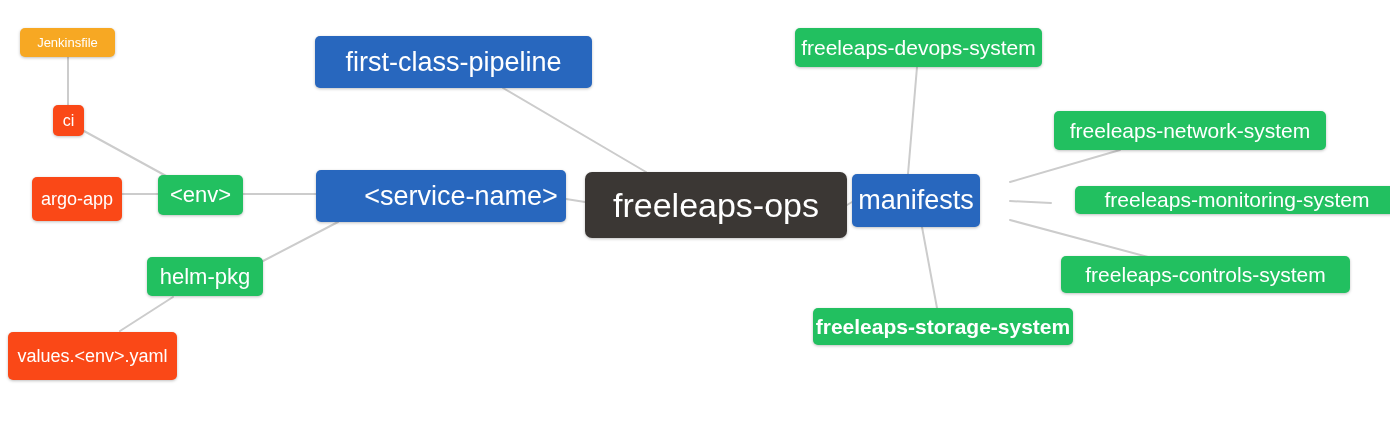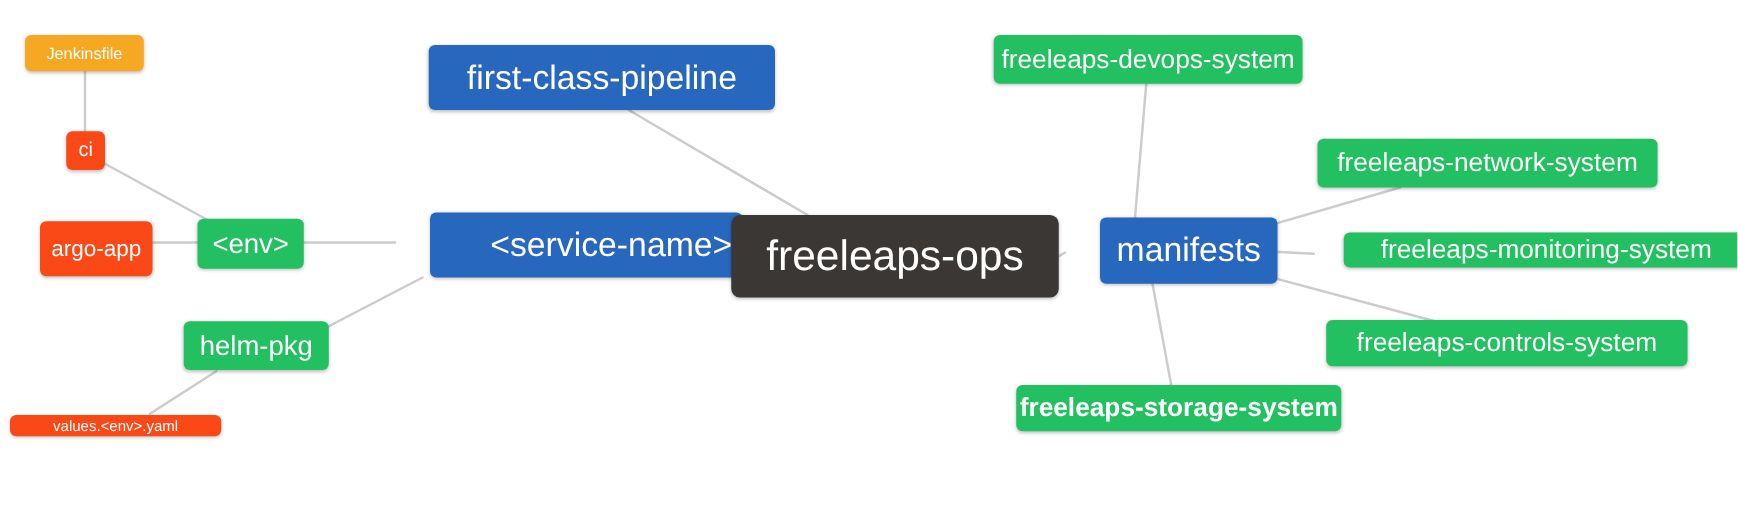--- a/index.html
+++ b/index.html
@@ -33,36 +33,36 @@
     align-items: center;
     justify-content: center;
     color: var(--color-text, #ffffff);
     border-radius: 5px;
     white-space: nowrap;
     box-shadow: 0 1px 3px rgba(0,0,0,0.25);
     cursor: pointer;
     user-select: none;
   }
   .c-root  { background: var(--color-root, #3b3734); border-radius: 7px; }
-  .c-blue  { background: var(--color-blue, #2867be); margin-left: 28px; }
+  .c-blue  { background: var(--color-blue, #2867be); }
   .c-green { background: var(--color-green, #22c060); }
   .c-red   { background: var(--color-red, #fa4817); }
   .c-amber { background: var(--color-amber, #f7a823); }
 
   
   .n-jenkinsfile { left: 20px;  top: 28px;  width: 95px;  height: 29px;  font-size: 13px; }
   .n-ci          { left: 53px;  top: 105px; width: 31px;  height: 31px;  font-size: 16px; }
   .n-argo        { left: 32px;  top: 177px; width: 90px;  height: 44px;  font-size: 18px; }
   .n-env         { left: 158px; top: 175px; width: 85px;  height: 40px;  font-size: 22px; }
   .n-helm        { left: 147px; top: 257px; width: 116px; height: 39px;  font-size: 22px; }
-  .n-values      { left: 8px;   top: 332px; width: 169px; height: 17px;  font-size: 12px; }
+  .n-values      { left: 8px;   top: 332px; width: 169px; height: 48px;  font-size: 18px; }
   .n-service     { left: 316px; top: 170px; width: 250px; height: 52px;  font-size: 27px; padding-left: 40px; }
   .n-pipeline    { left: 315px; top: 36px;  width: 277px; height: 52px;  font-size: 27px; }
   .n-ops         { left: 585px; top: 172px; width: 262px; height: 66px;  font-size: 34px; }
-  .n-manifests   { left: 852px; top: 174px; width: 142px; height: 53px;  font-size: 27px; }
+  .n-manifests   { left: 852px; top: 174px; width: 128px; height: 53px;  font-size: 27px; }
   .n-devops      { left: 795px; top: 28px;  width: 247px; height: 39px;  font-size: 21px; }
   .n-network     { left: 1054px;top: 111px; width: 272px; height: 39px;  font-size: 21px; }
   .n-monitoring  { left: 1051px;top: 186px; width: 324px; height: 28px;  font-size: 21px; margin-left: 24px; }
   .n-controls    { left: 1061px;top: 256px; width: 289px; height: 37px;  font-size: 21px; }
   .n-storage     { left: 813px; top: 308px; width: 260px; height: 37px;  font-size: 21px; font-weight: bold; }
 </style>
 </head>
 <body>
 
 <div id="canvas">

